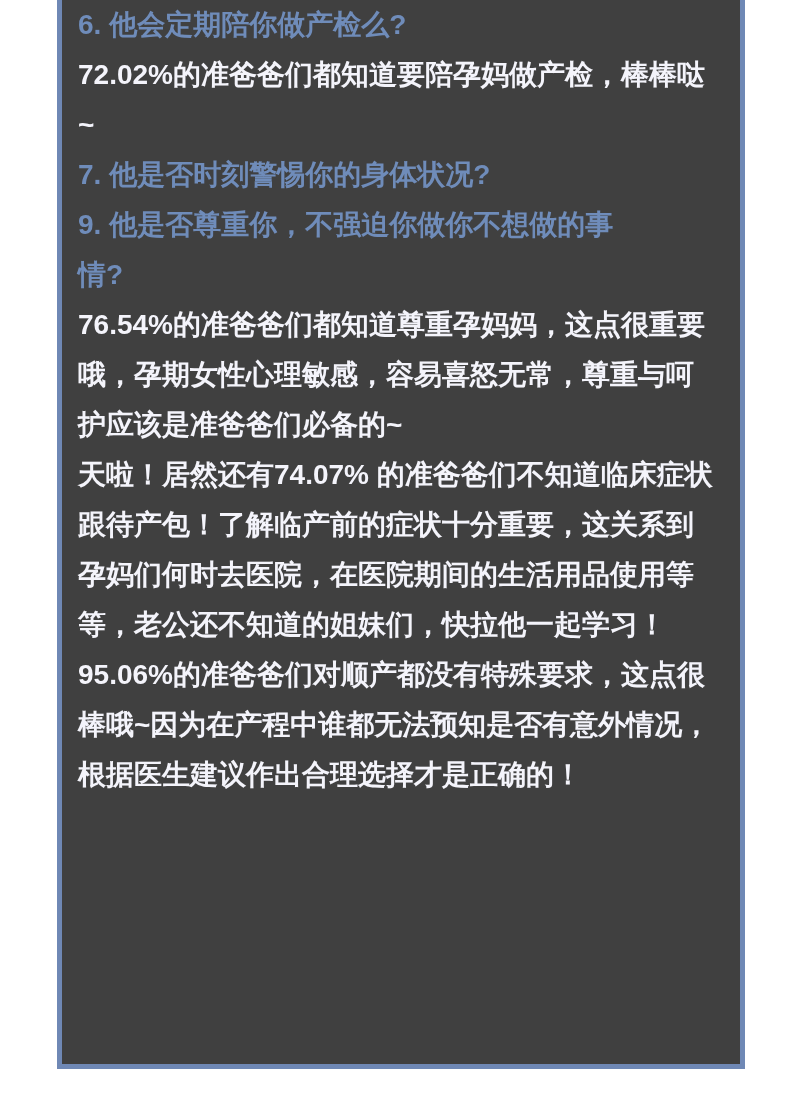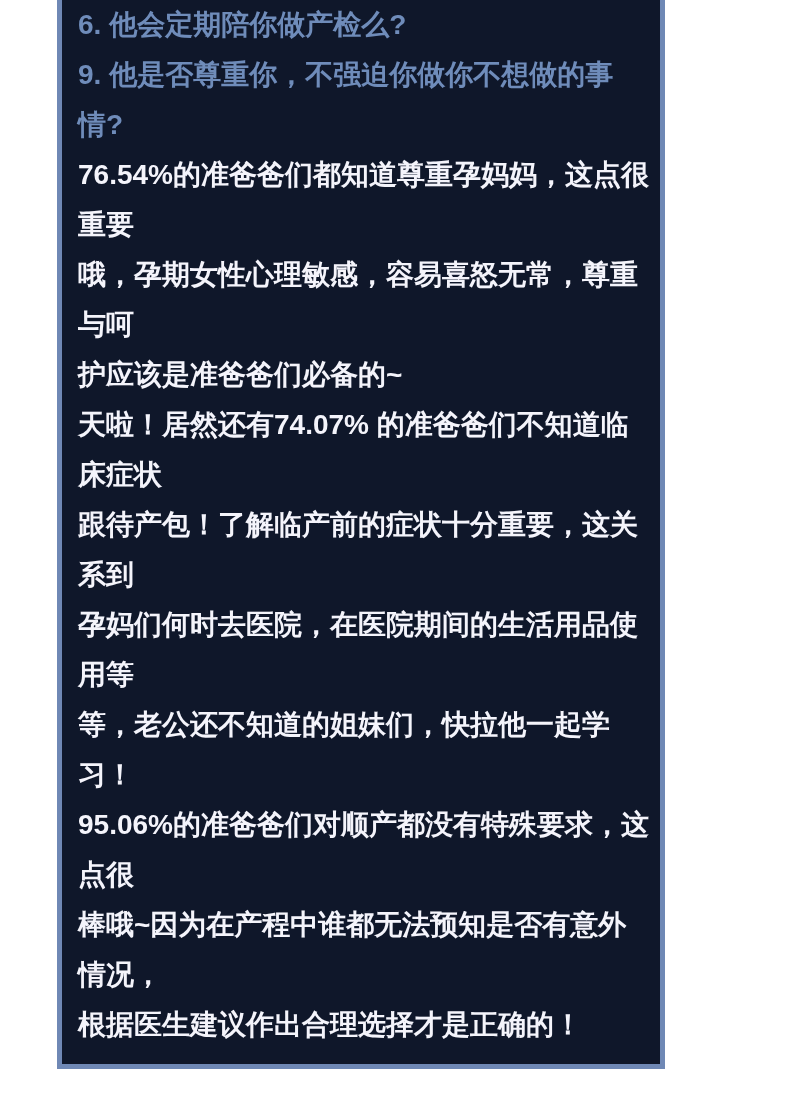--- a/index.html
+++ b/index.html
@@ -12,24 +12,24 @@
     position: relative;
     width: 800px;
     height: 1093px;
     background: #ffffff;
     overflow: hidden;
   }
   .panel {
     position: absolute;
     left: 57px;
     top: 0;
-    width: 608px;
+    width: 688px;
     height: 1069px;
     box-sizing: border-box;
-    background: #0f172a;
+    background: #404040;
     border-left: 5px solid #6f88b5;
     border-right: 5px solid #6f88b5;
     border-bottom: 5px solid #6f88b5;
     padding: 0 8px 0 16px;
     overflow: hidden;
   }
   .q, .a {
     margin: 0;
     font-size: 28px;
     font-weight: bold;
@@ -44,21 +44,24 @@
     color: #f4f4fb;
   }
 </style>
 </head>
 <body>
 
 <div class="page">
   <div class="panel">
 
     <h2 class="q">6. 他会定期陪你做产检么?</h2>
+    <p class="a">72.02%的准爸爸们都知道要陪孕妈做产检，棒棒哒
+~</p>
 
+    <h2 class="q">7. 他是否时刻警惕你的身体状况?</h2>
 
     <h2 class="q">9. 他是否尊重你，不强迫你做你不想做的事
 情?</h2>
     <p class="a">76.54%的准爸爸们都知道尊重孕妈妈，这点很重要
 哦，孕期女性心理敏感，容易喜怒无常，尊重与呵
 护应该是准爸爸们必备的~</p>
 
     <p class="a">天啦！居然还有74.07% 的准爸爸们不知道临床症状
 跟待产包！了解临产前的症状十分重要，这关系到
 孕妈们何时去医院，在医院期间的生活用品使用等

